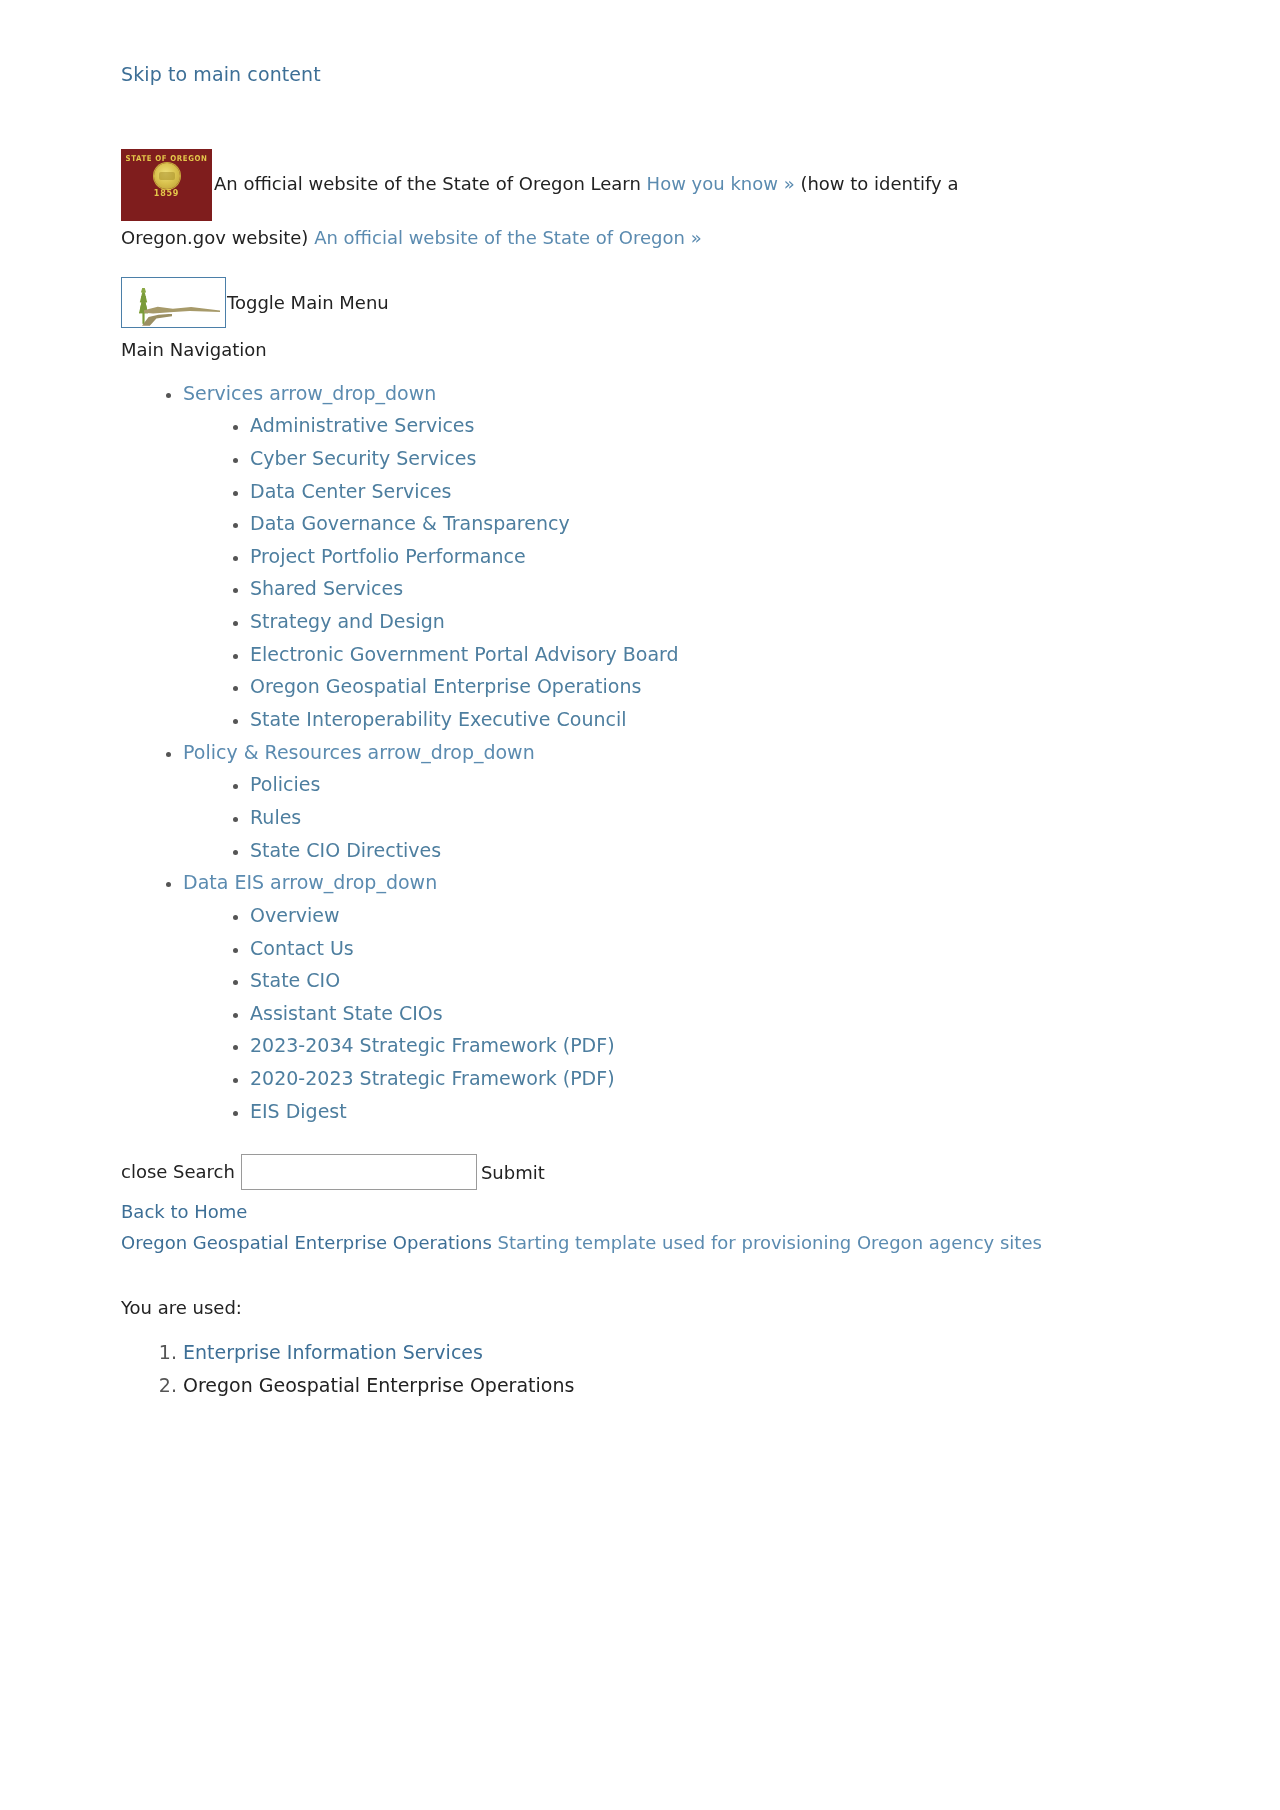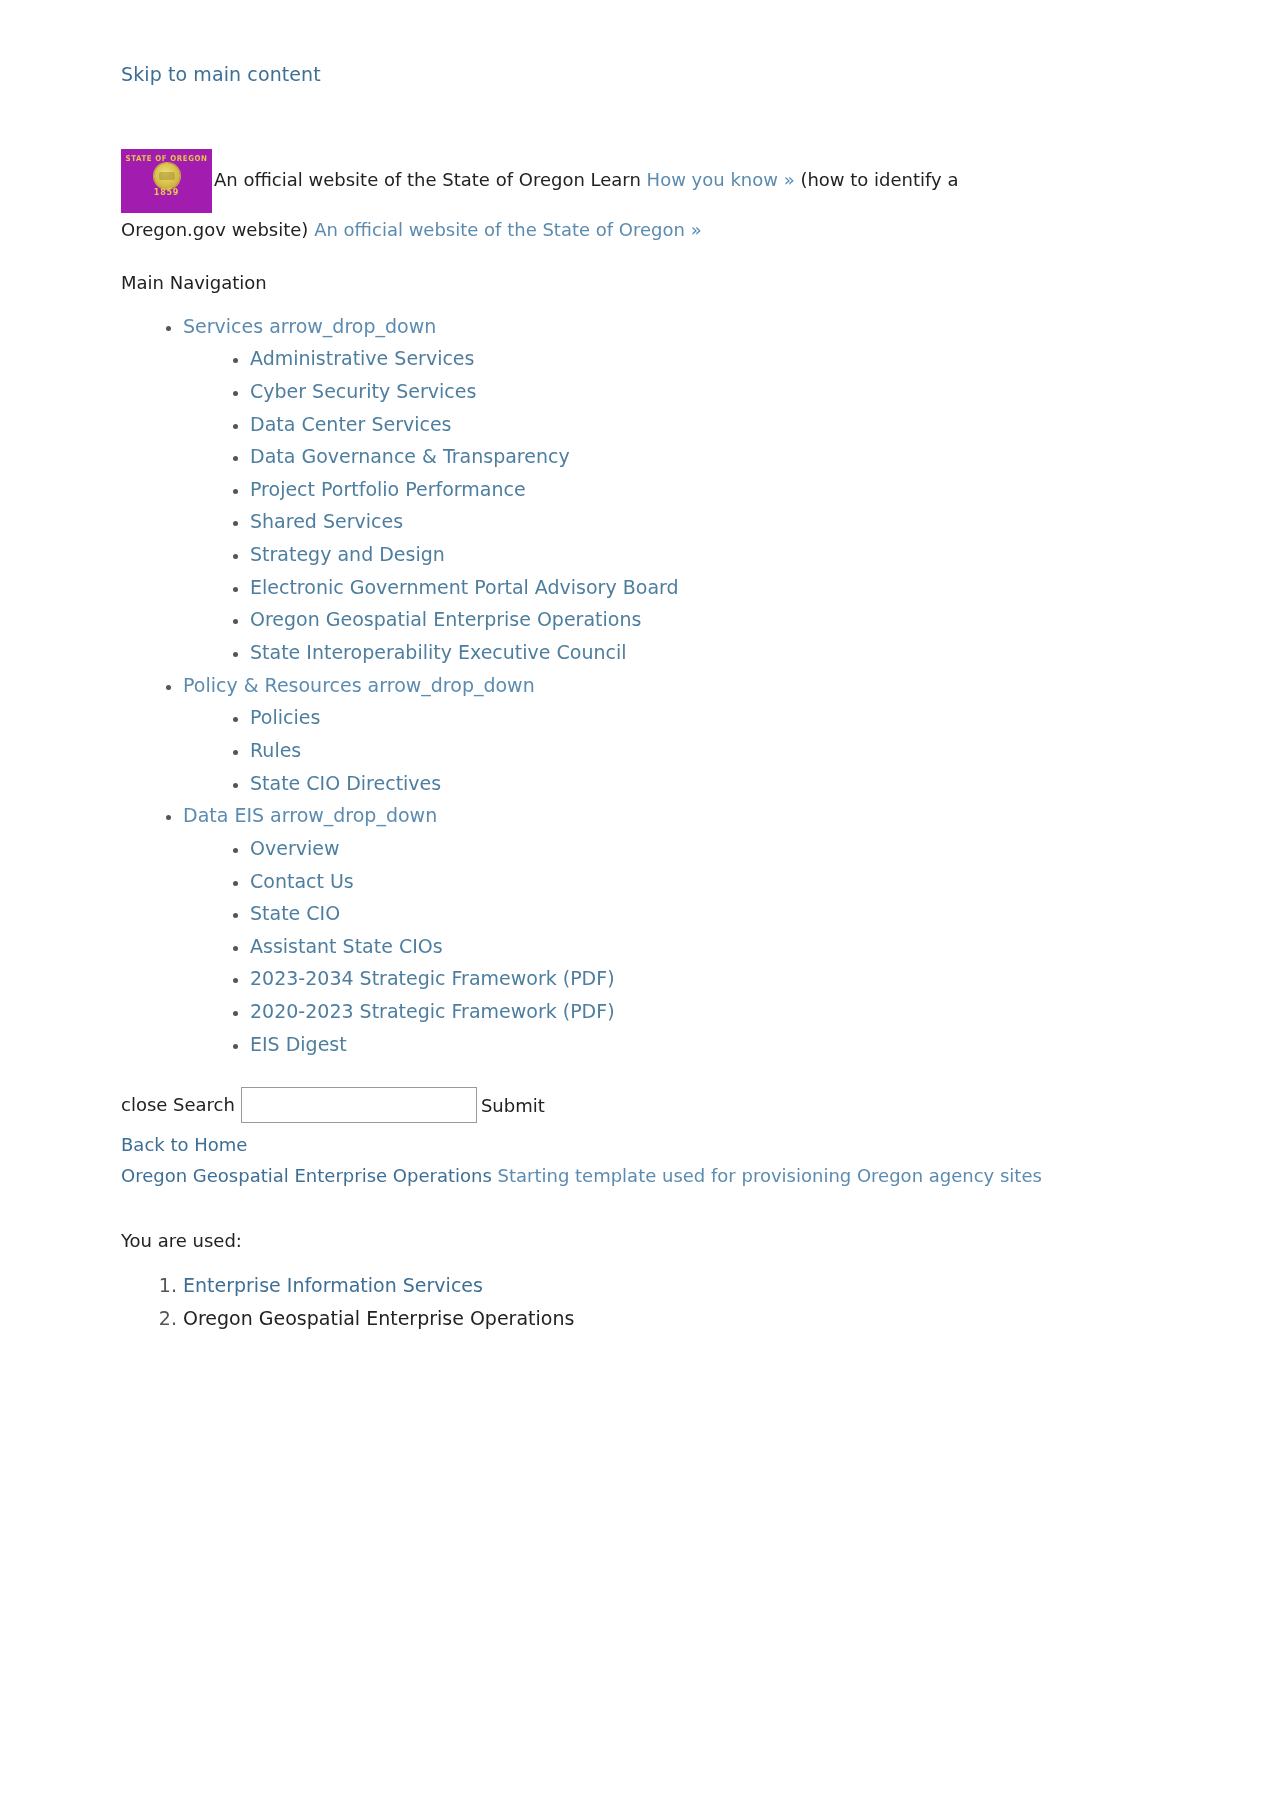--- a/index.html
+++ b/index.html
@@ -42,24 +42,24 @@
     font-size: 18px;
     color: #222;
     line-height: 1.85;
     max-width: 910px;
     margin-bottom: 22px;
   }
   .flag {
     display: inline-block;
     vertical-align: middle;
     width: 91px;
-    height: 64px;
+    height: 72px;
     margin-right: 2px;
     position: relative;
-    background: #a21caf;
+    background: #7f1d1d;
     overflow: hidden;
   }
   .flag .flag-title {
     position: absolute;
     top: 4px;
     left: 0;
     right: 0;
     text-align: center;
     font-size: 7px;
     font-weight: bold;
@@ -86,21 +86,21 @@
     left: 5px;
     top: 9px;
     width: 16px;
     height: 8px;
     background: #a8902c;
     opacity: .55;
     border-radius: 2px;
   }
   .flag .flag-year {
     position: absolute;
-    bottom: 13px;
+    bottom: 20px;
     left: 0;
     right: 0;
     text-align: center;
     font-size: 8px;
     font-weight: bold;
     letter-spacing: 0.8px;
     color: #e4c64a;
   }
   .translate-line {
     font-size: 18px;
@@ -279,20 +279,27 @@
       <span class="flag-title">STATE OF OREGON</span>
       <span class="flag-seal"></span>
       <span class="flag-year">1859</span>
     </span><span>An official website of the State of Oregon Learn</span>
     <a class="link-light" href="#">How you know »</a>
     <span>(how to identify a Oregon.gov website)</span>
     <a class="link-light" href="#">An official website of the State of Oregon »</a>
   </div>
 
 
+  <div class="logo-row">
+    <span class="logo-box">
+      <span class="logo-tree"></span>
+      <span class="logo-ridge"></span>
+      <span class="logo-ridge2"></span>
+    </span><span class="toggle-label">Toggle Main Menu</span>
+  </div>
 
   <div class="main-nav-title">Main Navigation</div>
 
   <ul class="nav-l1">
 
     <li>
       <span class="l1-link">Services arrow_drop_down</span>
       <ul class="nav-l2">
         <li><span class="l2-link">Administrative Services</span></li>
         <li><span class="l2-link">Cyber Security Services</span></li>

